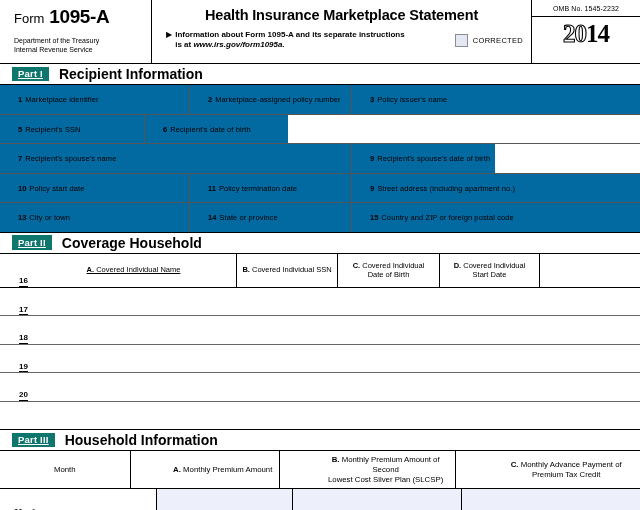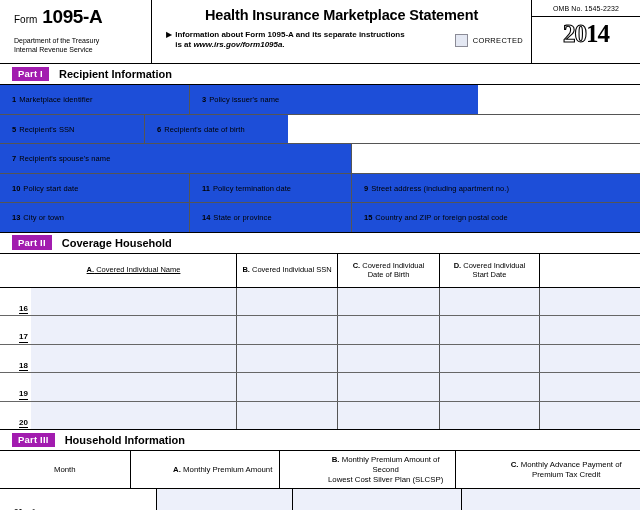--- a/index.html
+++ b/index.html
@@ -40,21 +40,21 @@
     box-sizing: border-box;
     padding: 6px 0 0 14px;
     position: relative;
   }
   .form-line {
     display: flex;
     align-items: baseline;
     gap: 5px;
   }
   .form-word {
-    font-size: 10px;
+    font-size: 13px;
   }
   .form-no {
     font-size: 19px;
     font-weight: bold;
     letter-spacing: -0.4px;
   }
   .dept {
     margin-top: 9px;
     font-size: 7px;
     line-height: 8.6px;
@@ -139,48 +139,49 @@
 
   
   .part-banner {
     display: flex;
     align-items: center;
     height: 20px;
     padding-left: 12px;
     gap: 10px;
   }
   .part-tag {
-    background: #a21caf;
+    background: #0f766e;
     color: #fff;
     font-size: 9.5px;
     font-weight: bold;
     padding: 1.5px 6px 2px;
     letter-spacing: 0.2px;
+    text-decoration: underline;
   }
   .part-title {
-    font-size: 11px;
+    font-size: 14px;
     font-weight: bold;
   }
 
   
   #part1 {
     border-top: 1.4px solid #000;
     border-bottom: 1.6px solid #000;
   }
   .p1-row {
     display: flex;
     height: 28.5px;
     border-bottom: 0.9px solid #555;
   }
   .p1-row.last { border-bottom: none; }
   .p1-cell {
     box-sizing: border-box;
     border-right: 1px solid #555;
-    padding: 3px 0 0 12px;
-    background: #1d4ed8;
+    padding: 3px 0 0 18px;
+    background: #0369a1;
   }
   .p1-cell.noright { border-right: none; }
   .c-190 { width: 190px; }
   .c-162 { width: 162px; }
   .c-288 { width: 288px; }
   .c-145 { width: 145px; }
   .c-143 { width: 143px; }
   .c-352 { width: 352px; }
 
   
@@ -203,20 +204,21 @@
     font-size: 7.5px;
     line-height: 9.5px;
     padding: 0 3px;
   }
   .p2-hcell.noright { border-right: none; }
   .p2-hcell b { font-weight: bold; }
   .p2-row {
     display: flex;
     height: 27.5px;
     border-bottom: 0.9px solid #666;
+    flex-direction: column;
   }
   .p2-row.last { border-bottom: none; }
   .p2-cell {
     box-sizing: border-box;
     border-right: 1px solid #555;
     background: #edf0fa;
   }
   .p2-cell.noright { border-right: none; }
   .p2-numcell {
     width: 31px;
@@ -337,28 +339,30 @@
 </div>
 
 <div class="part-banner">
   <span class="part-tag">Part I</span>
   <span class="part-title">Recipient Information</span>
 </div>
 
 <div id="part1">
     <div class="p1-row">
       <div class="p1-cell c-190"><span class="num">1</span><span class="cap">Marketplace identifier</span></div>
+      <div class="p1-cell c-162"><span class="num">2</span><span class="cap">Marketplace-assigned policy number</span></div>
       <div class="p1-cell c-288 noright"><span class="num">3</span><span class="cap">Policy issuer's name</span></div>
     </div>
     <div class="p1-row">
       <div class="p1-cell c-145"><span class="num">5</span><span class="cap">Recipient's SSN</span></div>
       <div class="p1-cell c-143 noright"><span class="num">6</span><span class="cap">Recipient's date of birth</span></div>
     </div>
     <div class="p1-row">
       <div class="p1-cell c-352"><span class="num">7</span><span class="cap">Recipient's spouse's name</span></div>
+      <div class="p1-cell c-143 noright"><span class="num">9</span><span class="cap">Recipient's spouse's date of birth</span></div>
     </div>
     <div class="p1-row">
       <div class="p1-cell c-190"><span class="num">10</span><span class="cap">Policy start date</span></div>
       <div class="p1-cell c-162"><span class="num">11</span><span class="cap">Policy termination date</span></div>
       <div class="p1-cell c-288 noright"><span class="num">9</span><span class="cap">Street address (including apartment no.)</span></div>
     </div>
     <div class="p1-row last">
       <div class="p1-cell c-190"><span class="num">13</span><span class="cap">City or town</span></div>
       <div class="p1-cell c-162"><span class="num">14</span><span class="cap">State or province</span></div>
       <div class="p1-cell c-288 noright"><span class="num">15</span><span class="cap">Country and ZIP or foreign postal code</span></div>

